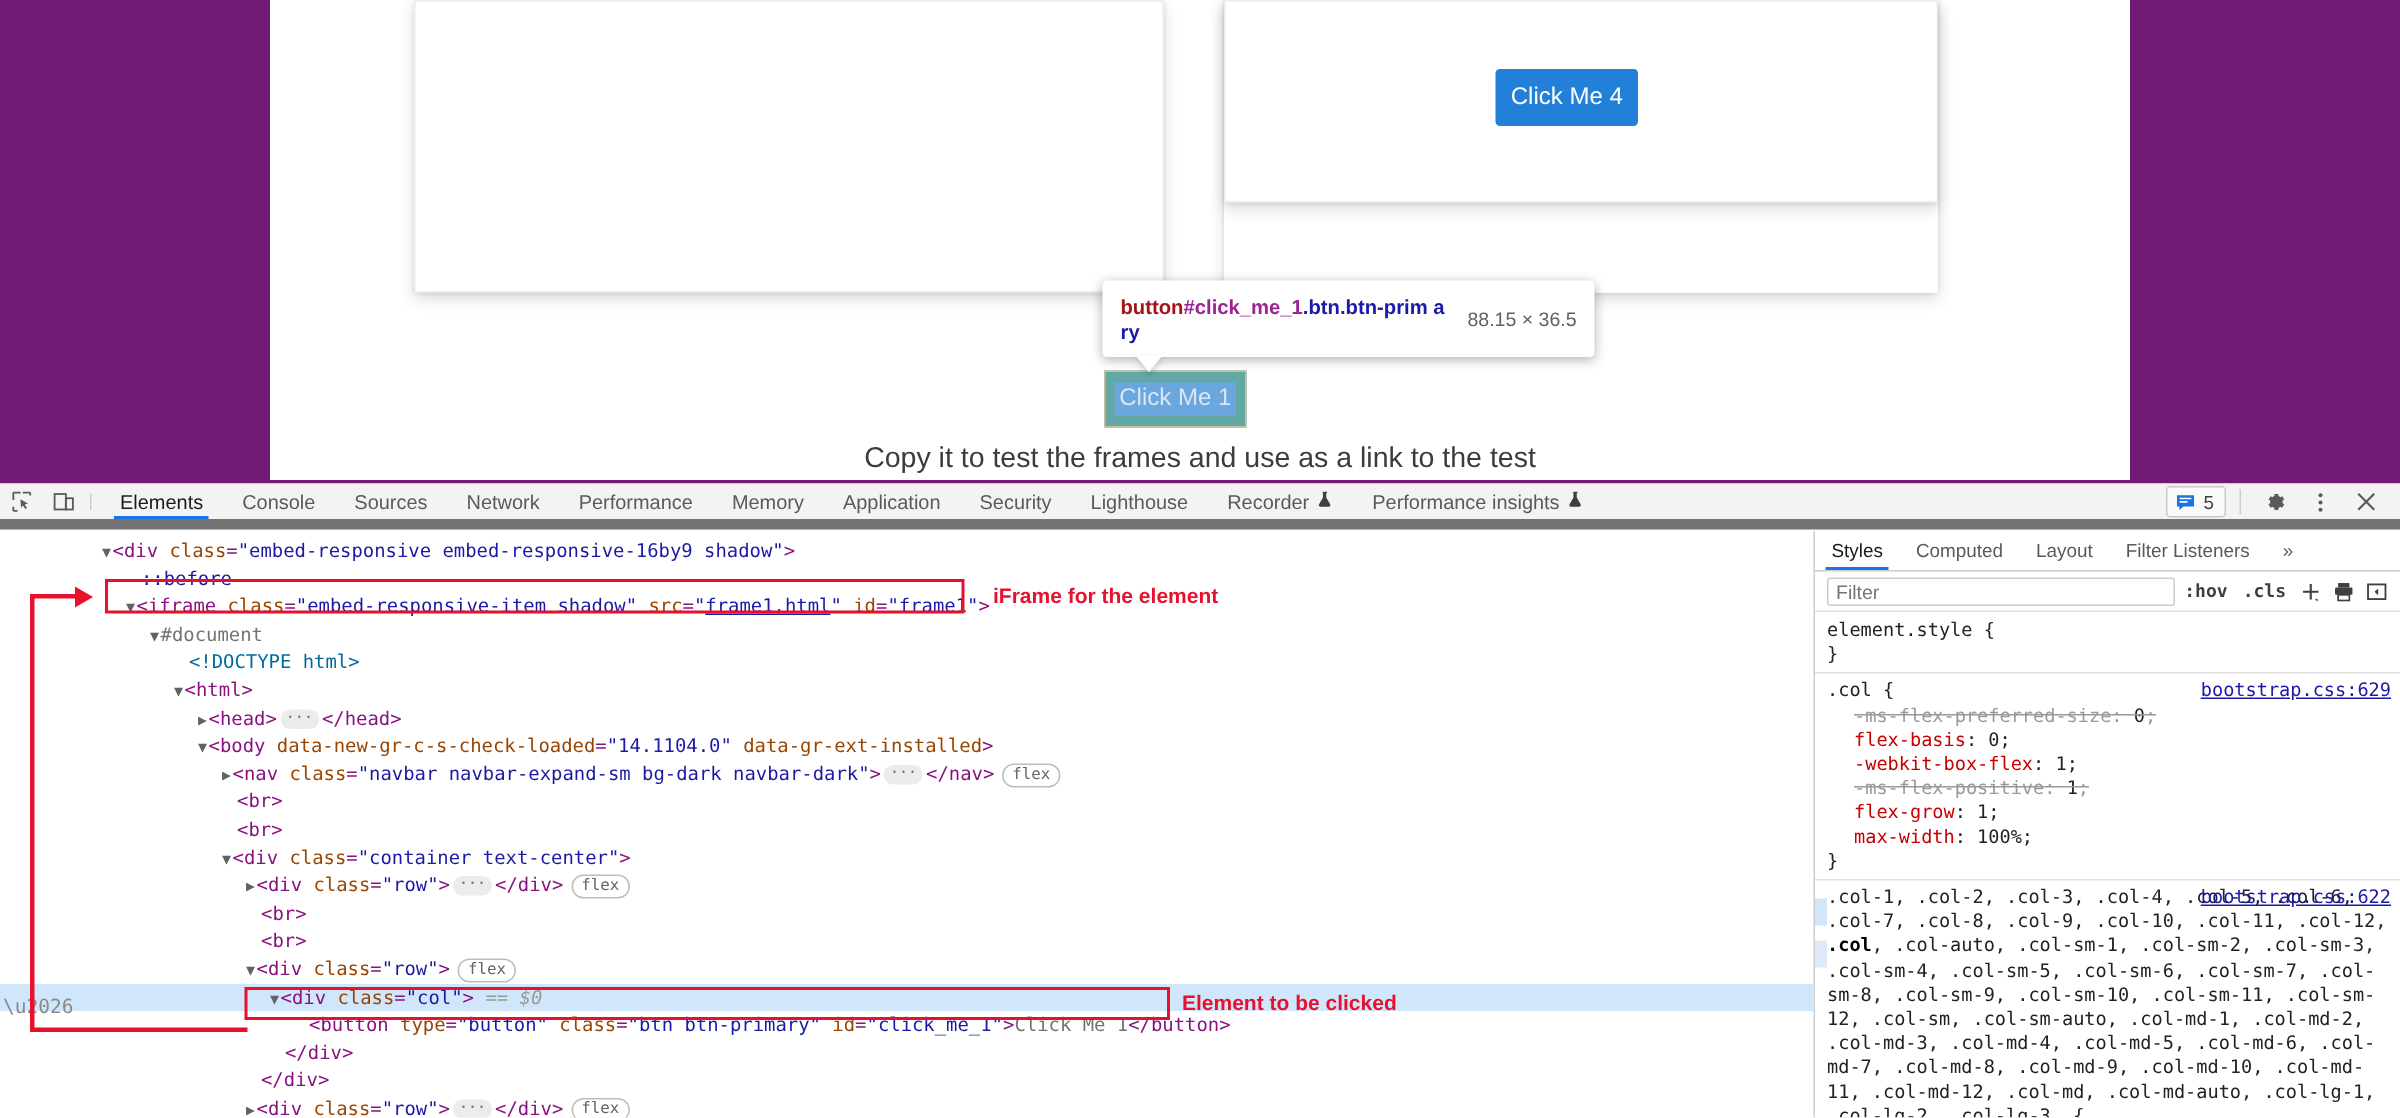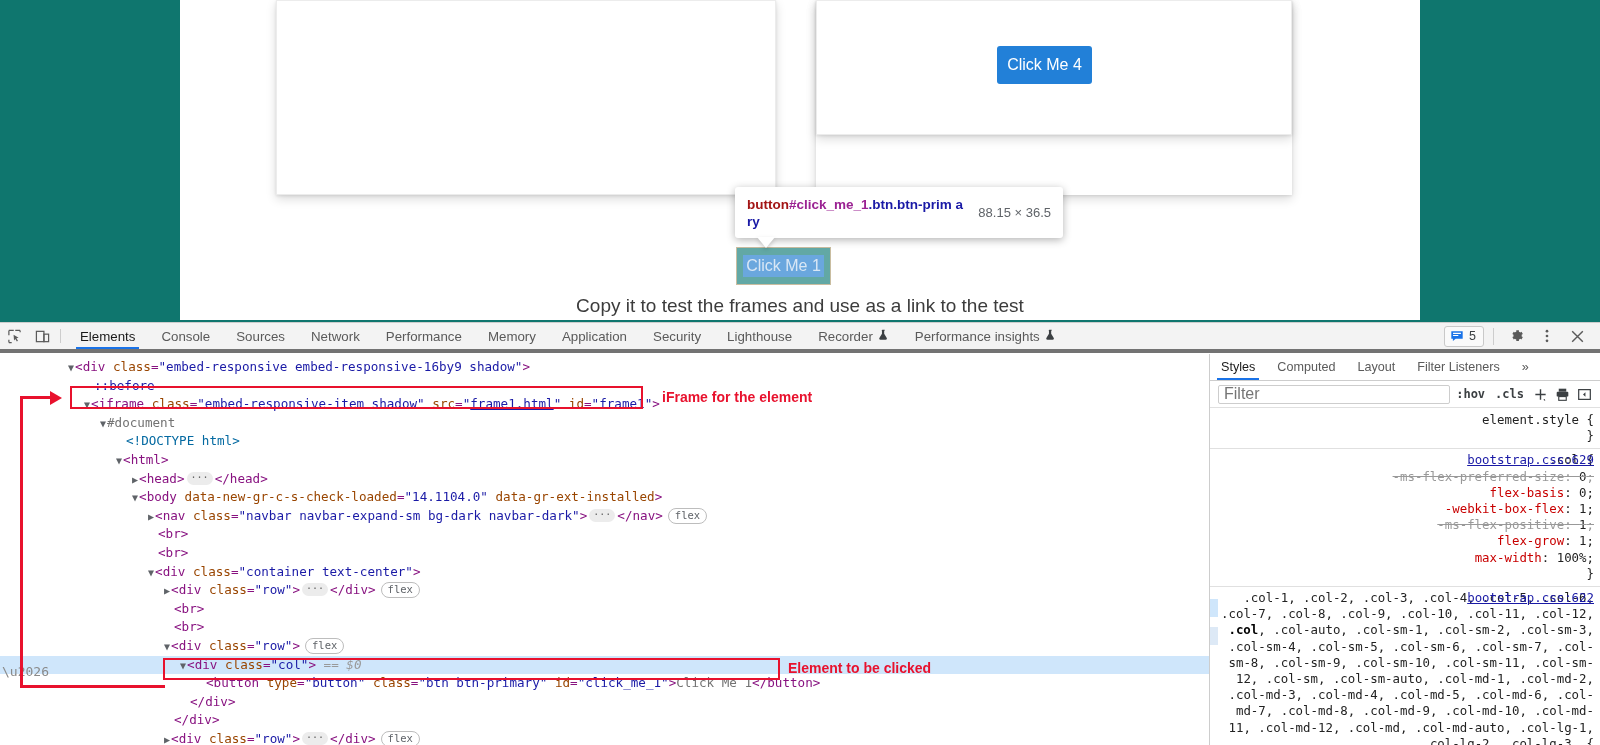--- a/index.html
+++ b/index.html
@@ -9,21 +9,21 @@
     overflow: hidden;
     font-family: "Liberation Sans", sans-serif;
     background: #ffffff;
   }
 
   
   #page-viewport {
     position: absolute;
     left: 0; top: 0;
     width: 1600px; height: 322px;
-    background: #0f766e;
+    background: #701a75;
     overflow: hidden;
   }
   .page-inner {
     position: absolute;
     left: 180px; top: -60px;
     width: 1240px; height: 380px;
     background: #ffffff;
   }
   
   .frame-card {
@@ -129,21 +129,21 @@
     background: #ffffff;
     border-top: 1px solid #cdcdcd;
     font-family: "Liberation Sans", sans-serif;
   }
 
   
   #devtools-toolbar {
     position: relative;
     height: 30px;
     background: #f3f3f3;
-    border-bottom: 4px solid #737373;
+    border-bottom: 7px solid #737373;
     display: flex;
     align-items: stretch;
   }
   .tool-icon-btn {
     width: 28px;
     display: flex; align-items: center; justify-content: center;
     cursor: pointer;
   }
   #toolbar-sep {
     width: 1px; background: #cdcdcd; margin: 6px 6px 6px 4px;
@@ -331,21 +331,21 @@
     border-bottom: 1px solid #e0e0e0;
     display: flex; align-items: center;
     padding: 0 6px 0 8px;
     gap: 2px;
   }
   #styles-filter {
     flex: 1 1 auto;
     border: 1px solid #cdcdcd;
     border-radius: 2px;
     height: 19px;
-    font-size: 16px;
+    font-size: 13px;
     color: #80868b;
     font-family: "Liberation Sans", sans-serif;
     padding: 0 5px;
     background: #fff;
     outline: none;
     min-width: 10px;
   }
   .st-tool {
     font-family: "DejaVu Sans Mono", monospace;
     font-size: 12px;
@@ -358,21 +358,20 @@
   .st-icon-btn { width: 20px; display:flex; align-items:center; justify-content:center; cursor:pointer; }
 
   #styles-content {
     position: absolute;
     left: 0; right: 0; top: 55px; bottom: 0;
     overflow: hidden;
     font-family: "DejaVu Sans Mono", monospace;
     font-size: 12.4px;
     line-height: 16.2px;
     color: #222;
-    text-align: right;
   }
   .css-rule {
     border-bottom: 1px solid #e0e0e0;
     padding: 3px 6px 4px 8px;
     position: relative;
   }
   .css-sel { color: #222; word-break: break-word; }
   .css-sel .matched { font-weight: 700; color: #000; }
   .css-origin {
     position: absolute;

